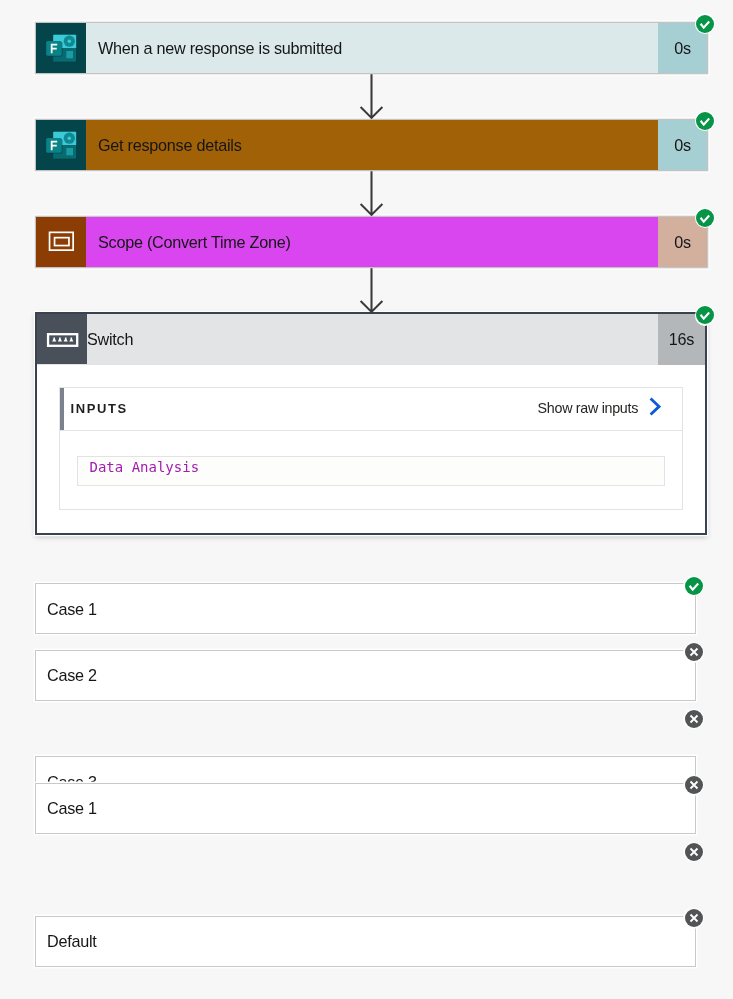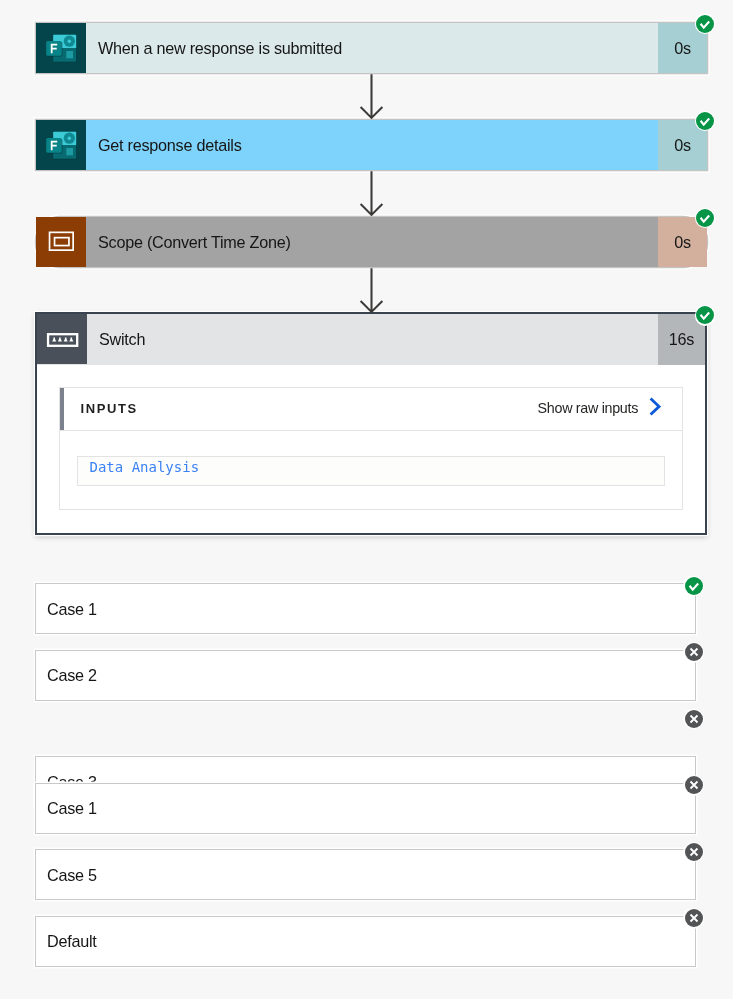--- a/index.html
+++ b/index.html
@@ -33,39 +33,39 @@
   .badge i { width:18px; height:18px; border-radius:50%; display:block; position:relative; }
   .badge.ok i { background:#069446; }
   .badge.skip i { background:#535455; }
   .badge svg { position:absolute; left:0; top:0; }
 
   
   .switch-box { position:absolute; left:35px; width:672px; background:#ffffff;
                 border:2px solid #39434f;
                 box-shadow: 0 0 0 1.3px #ffffff, 0 2.2px 5.2px rgba(0,0,0,.22), 0 0.4px 1.2px rgba(0,0,0,.12); }
   .switch-head { height:51px; display:flex; background:#e3e4e6; }
-  .switch-head .card-title { padding-left:12px; }
+  .switch-head .card-title { padding-left:0; }
   .switch-head .card-dur { width:47px; flex:0 0 47px; }
   .switch-body { padding:22px 22px 23px 21.5px; }
 
   .panel { border:1px solid #e3e3e3; background:#fff; }
   .panel-head { height:43px; display:flex; align-items:center; position:relative;
-                padding-left:21px; padding-right:21px;
+                padding-left:11px; padding-right:21px;
                 background:#fff; border-bottom:1px solid #e3e3e3; }
   .panel-accent { position:absolute; left:0.5px; top:0.4px; bottom:-0.4px; width:4.2px;
                   background:#7b828d; }
   .panel-head .t { font-size:13px; font-weight:bold; color:#201f1e; letter-spacing:1.6px; }
   .panel-head .sp { flex:1 1 auto; }
   .rawlink { display:flex; align-items:center; gap:11px; font-size:14.3px; letter-spacing:-0.3px;
              color:#262523; text-decoration:none; line-height:1;text-align:right; }
   .panel-body { padding:25.5px 17px 23px 17px; }
   .field-label { font-size:15.6px; letter-spacing:-0.25px; font-weight:bold; color:#201f1e; margin:0 0 8px 2px; line-height:21px; }
   .field-val { height:29.5px; border:1px solid #e3e3e3; background:#fdfdfc; display:flex; align-items:flex-start;
                padding:3.3px 0 0 12px; font-family:"DejaVu Sans Mono", monospace; font-size:14px;
-               line-height:14px; color:#3b82f6; }
+               line-height:14px; color:#a21caf; }
 
   
   .case { position:absolute; left:35px; width:661px; height:51px;
           background:#fff; border:1.4px solid #c9c9c9; display:flex; align-items:center;
           box-shadow: 0 0 0 1.4px #ffffff;
           padding:1.5px 0 0 11px; font-size:16.2px; letter-spacing:-0.25px; color:#161616; }
 </style>
 </head>
 <body>
 
@@ -95,21 +95,21 @@
         </svg>
     </i>
   </div>
 
   <div class="arrow" style="top:74px;">
     <svg width="25" height="46" viewBox="0 0 25 46">
         <path d="M12.5 0.3 V44.4 M1.6 33.0 L12.5 43.9 L23.4 33.0" stroke="#3b3a39" stroke-width="2.05" fill="none" stroke-linejoin="miter" stroke-linecap="butt"></path>
       </svg>
   </div>
 
-  <div class="card" style="top: 120.2px; background-color: #7dd3fc;">
+  <div class="card" style="top: 120.2px; background-color: #a16207;">
     <div class="card-icon" style="background-color: rgb(3, 69, 74);">
       <svg width="50" height="50" viewBox="0 0 50 50">
         <rect x="17.8" y="12.3" width="23.0" height="27.0" rx="0.8" fill="#022e33" opacity="0.55"></rect>
         <rect x="17.2" y="11.7" width="23.0" height="27.0" rx="0.8" fill="#076b71"></rect>
         <path d="M17.2 12.5a0.8 0.8 0 0 1 0.8-0.8h21.4a0.8 0.8 0 0 1 0.8 0.8v12.4H17.2z" fill="#3ccad7"></path>
         <circle cx="33.3" cy="18.2" r="5.6" fill="#0f8a92"></circle>
         <circle cx="33.3" cy="18.2" r="1.75" fill="#3ccad7"></circle>
         <rect x="30.3" y="28.0" width="6.7" height="7.3" fill="#1c9ca2"></rect>
         <rect x="10.9" y="18.65" width="15.5" height="14.85" rx="1.5" fill="#022e33" opacity="0.55"></rect>
         <rect x="10.2" y="17.95" width="15.5" height="14.85" rx="1.5" fill="#088489"></rect>
@@ -126,21 +126,21 @@
         </svg>
     </i>
   </div>
 
   <div class="arrow" style="top:171px;">
     <svg width="25" height="46" viewBox="0 0 25 46">
         <path d="M12.5 0.3 V44.4 M1.6 33.0 L12.5 43.9 L23.4 33.0" stroke="#3b3a39" stroke-width="2.05" fill="none" stroke-linejoin="miter" stroke-linecap="butt"></path>
       </svg>
   </div>
 
-  <div class="card" style="top: 217.1px; background-color: #a3a3a3; border-radius: 24px;">
+  <div class="card" style="top: 217.1px; background-color: #d946ef;">
     <div class="card-icon" style="background-color: rgb(140, 61, 4);">
       <svg width="50" height="50" viewBox="0 0 50 50">
         <rect x="13.55" y="15.35" width="23.6" height="17.8" fill="none" stroke="#ffffff" stroke-width="1.7"></rect>
         <rect x="18.55" y="20.65" width="14.4" height="7.9" fill="none" stroke="#ffffff" stroke-width="1.7"></rect>
       </svg>
     </div>
     <div class="card-title">Scope (Convert Time Zone)</div>
     <div class="card-dur" style="background-color: rgb(210, 176, 157);">0s</div>
   </div>
   <div class="badge ok" style="left:694.5px;top:207.9px;">
@@ -237,23 +237,20 @@
       <span>Case 1</span>
     </div>
   <div class="badge skip" style="left:683.4px;top:775.0px;">
     <i style="background-color: rgb(83, 84, 85);">
       <svg width="18" height="18" viewBox="0 0 18 18">
           <path d="M5.5 5.5 L12.5 12.5 M12.5 5.5 L5.5 12.5" stroke="#fff" stroke-width="1.85" fill="none" stroke-linecap="butt"></path>
         </svg>
     </i>
   </div>
 
-  <div class="case" style="top:849px;">
-      <span>Case 5</span>
-    </div>
   <div class="badge skip" style="left:683.4px;top:841.5px;">
     <i style="background-color: rgb(83, 84, 85);">
       <svg width="18" height="18" viewBox="0 0 18 18">
           <path d="M5.5 5.5 L12.5 12.5 M12.5 5.5 L5.5 12.5" stroke="#fff" stroke-width="1.85" fill="none" stroke-linecap="butt"></path>
         </svg>
     </i>
   </div>
 
   <div class="case" style="top:915.5px;">
       <span>Default</span>

